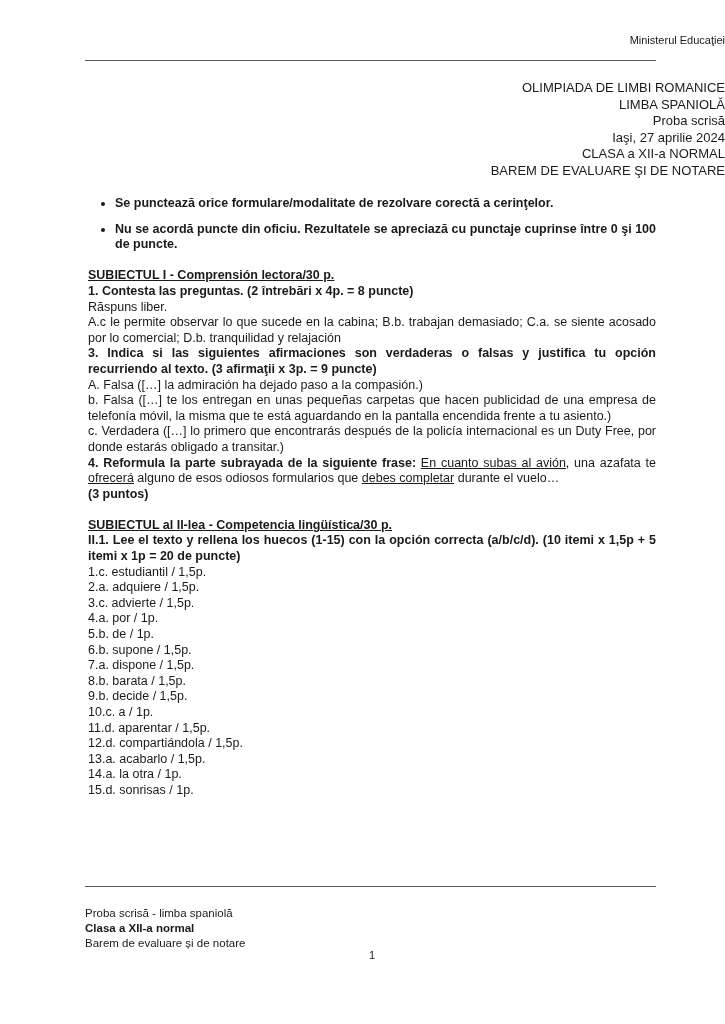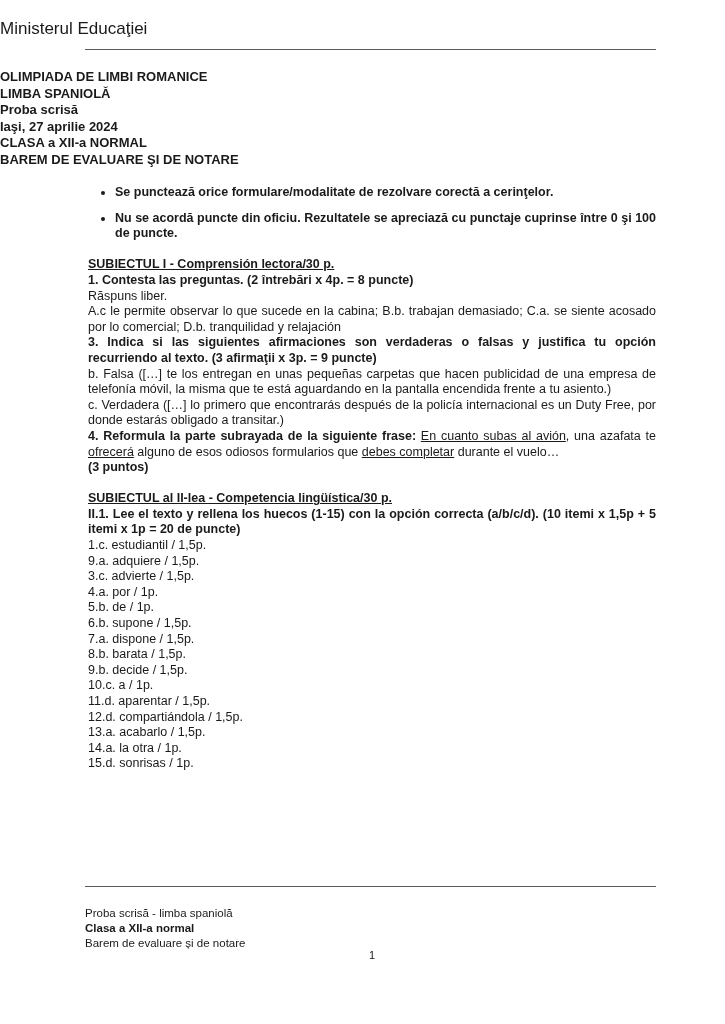--- a/index.html
+++ b/index.html
@@ -6,34 +6,34 @@
   .page {
     position: relative;
     width: 725px;
     height: 1024px;
     background: #ffffff;
     color: #1a1a1a;
     font-family: "Liberation Sans", sans-serif;
     overflow: hidden;
   }
   .ministry {
-    padding-top: 22px;
-    text-align: left;
-    font-size: 17px;
+    padding-top: 33px;
+    text-align: right;
+    font-size: 11px;
     line-height: 14px;
   }
   .header-rule {
     border-top: 1px solid #5a5a5a;
     margin: 13px 69px 0 85px;
     height: 0;
   }
   .title-block {
     margin-top: 19px;
-    text-align: left;
-    font-weight: 700;
+    text-align: right;
+    font-weight: 400;
     font-size: 13px;
     line-height: 16.5px;
   }
   ul.notes {
     margin: 17px 69px 0 88px;
     padding-left: 27px;
     list-style-type: disc;
   }
   ul.notes li {
     font-weight: 700;
@@ -94,28 +94,29 @@
       <li>Se punctează orice formulare/modalitate de rezolvare corectă a cerinţelor.</li>
       <li>Nu se acordă puncte din oficiu. Rezultatele se apreciază cu punctaje cuprinse între 0 şi 100 de puncte.</li>
     </ul>
 
   <div class="doc-body">
       <p class="gap"><span class="sb su">SUBIECTUL I - Comprensión lectora/30 p.</span></p>
       <p><span class="sb">1. Contesta las preguntas. (2 întrebări x 4p. = 8 puncte)</span></p>
       <p><span>Răspuns liber.</span></p>
       <p class="justify"><span>A.c le permite observar lo que sucede en la cabina; B.b. trabajan demasiado; C.a. se siente acosado por lo comercial; D.b. tranquilidad y relajación</span></p>
       <p class="justify"><span class="sb">3. Indica si las siguientes afirmaciones son verdaderas o falsas y justifica tu opción recurriendo al texto. (3 afirmaţii x 3p. = 9 puncte)</span></p>
+      <p><span>A. Falsa ([…] la admiración ha dejado paso a la compasión.)</span></p>
       <p class="justify"><span>b. Falsa ([…] </span><span class="si">te los entregan en unas pequeñas carpetas que hacen publicidad de una empresa de telefonía móvil, la misma que te está aguardando en la pantalla encendida frente a tu asiento.</span><span>)</span></p>
       <p class="justify"><span>c. Verdadera ([…] </span><span class="si">lo primero que encontrarás después de la policía internacional es un Duty Free, por donde estarás obligado a transitar.</span><span>)</span></p>
       <p class="justify"><span class="sb">4. Reformula la parte subrayada de la siguiente frase: </span><span class="si su">En cuanto subas al avión</span><span class="si">, una azafata te </span><span class="si su">ofrecerá</span><span class="si"> alguno de esos odiosos formularios que </span><span class="si su">debes completar</span><span class="si"> durante el vuelo…</span></p>
       <p><span class="sb">(3 puntos)</span></p>
       <p class="gap"><span class="sb su">SUBIECTUL al II-lea - Competencia lingüística/30 p.</span></p>
       <p class="justify"><span class="sb">II.1. Lee el texto y rellena los huecos (1-15) con la opción correcta (a/b/c/d). (10 itemi x 1,5p + 5 itemi x 1p = 20 de puncte)</span></p>
       <p><span>1.c. estudiantil / 1,5p.</span></p>
-      <p><span>9.a. adquiere / 1,5p.</span></p>
+      <p><span>2.a. adquiere / 1,5p.</span></p>
       <p><span>3.c. advierte / 1,5p.</span></p>
       <p><span>4.a. por / 1p.</span></p>
       <p><span>5.b. de / 1p.</span></p>
       <p><span>6.b. supone / 1,5p.</span></p>
       <p><span>7.a. dispone / 1,5p.</span></p>
       <p><span>8.b. barata / 1,5p.</span></p>
       <p><span>9.b. decide / 1,5p.</span></p>
       <p><span>10.c. a / 1p.</span></p>
       <p><span>11.d. aparentar / 1,5p.</span></p>
       <p><span>12.d. compartiándola / 1,5p.</span></p>

